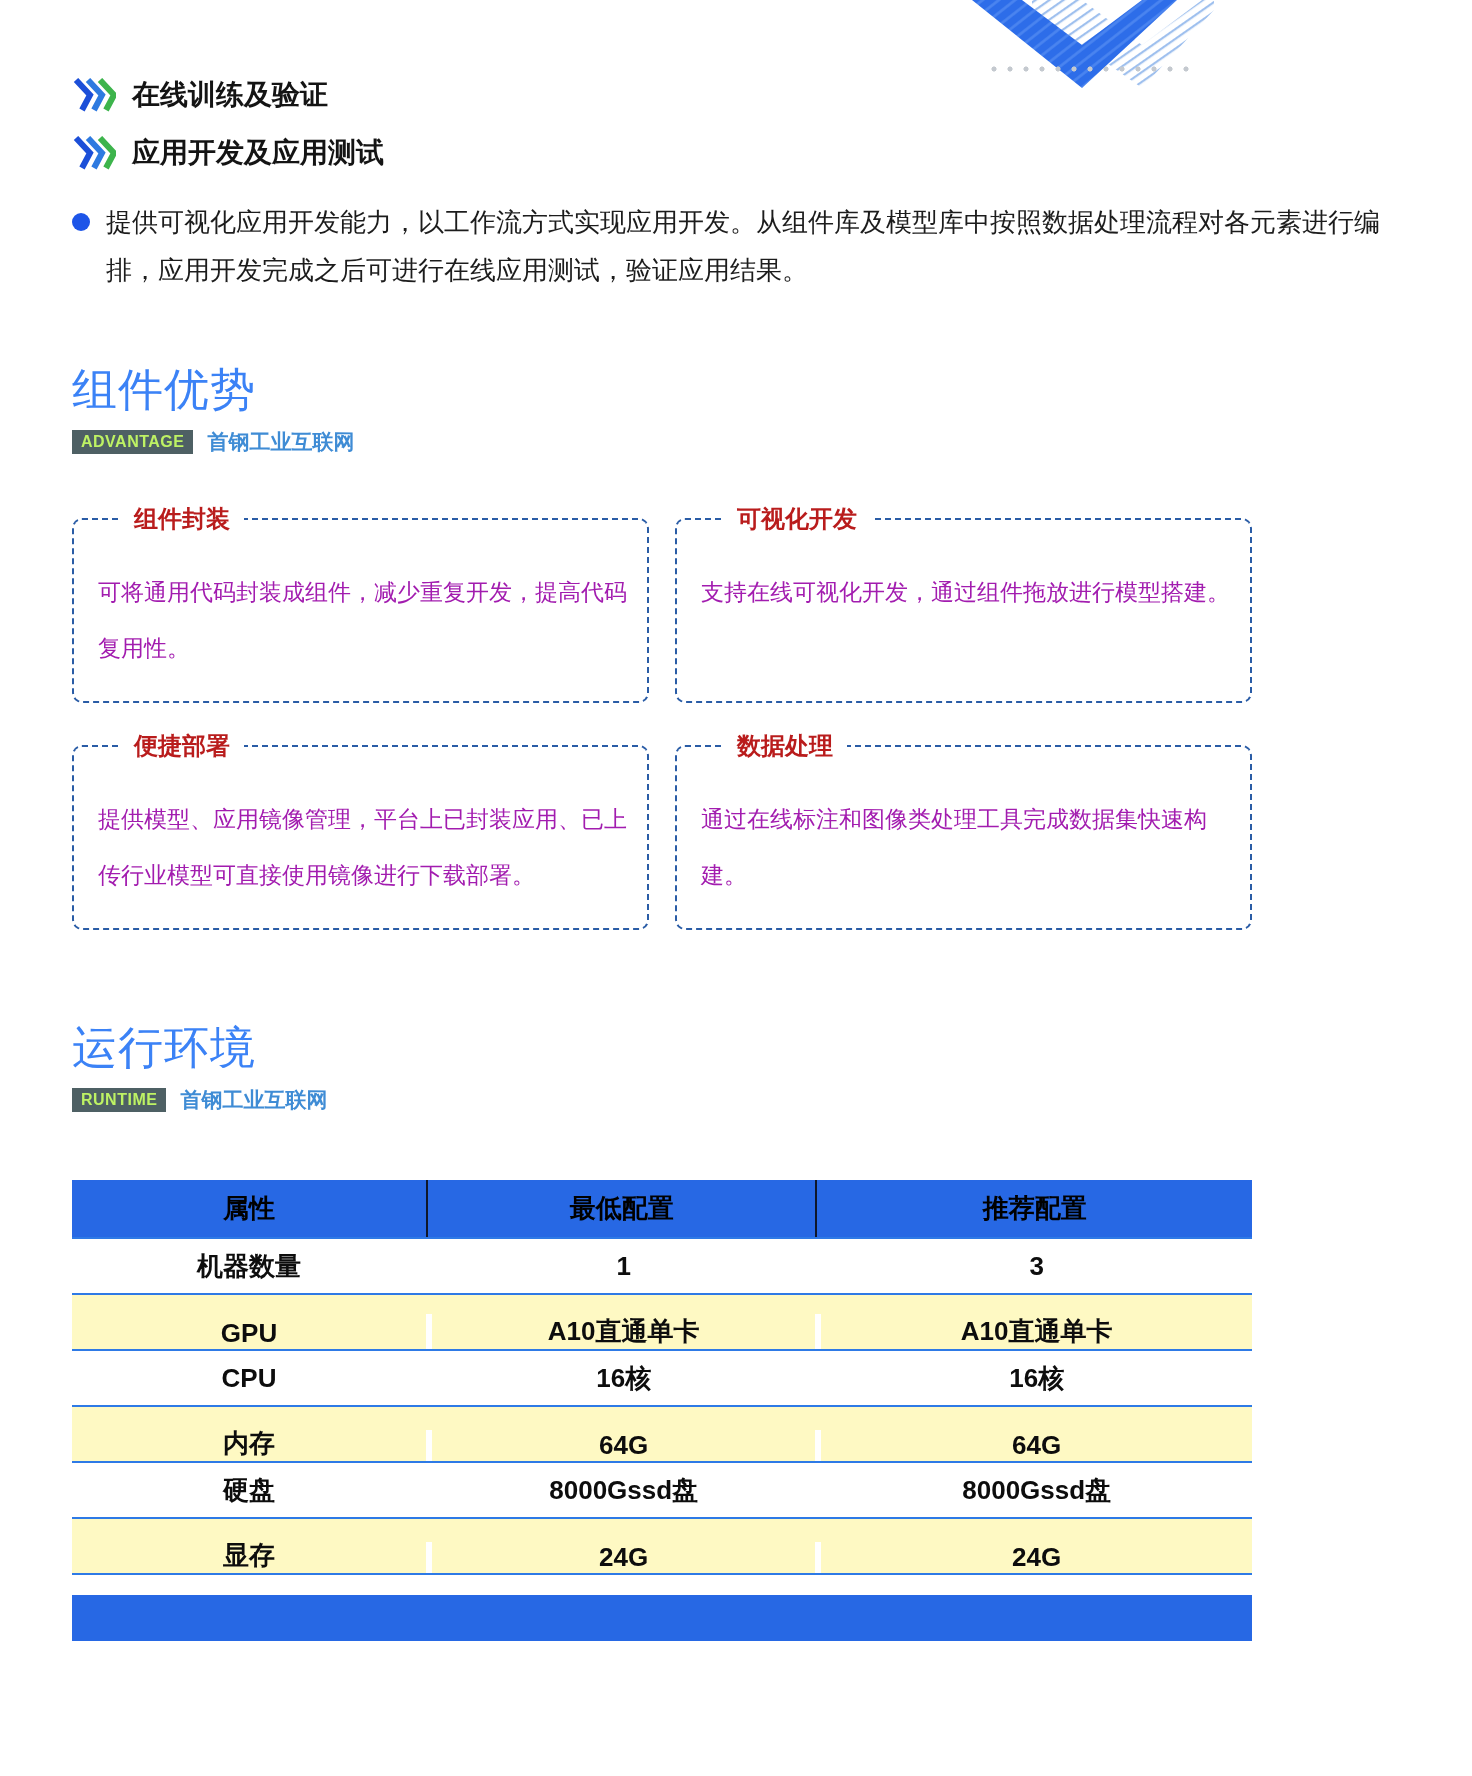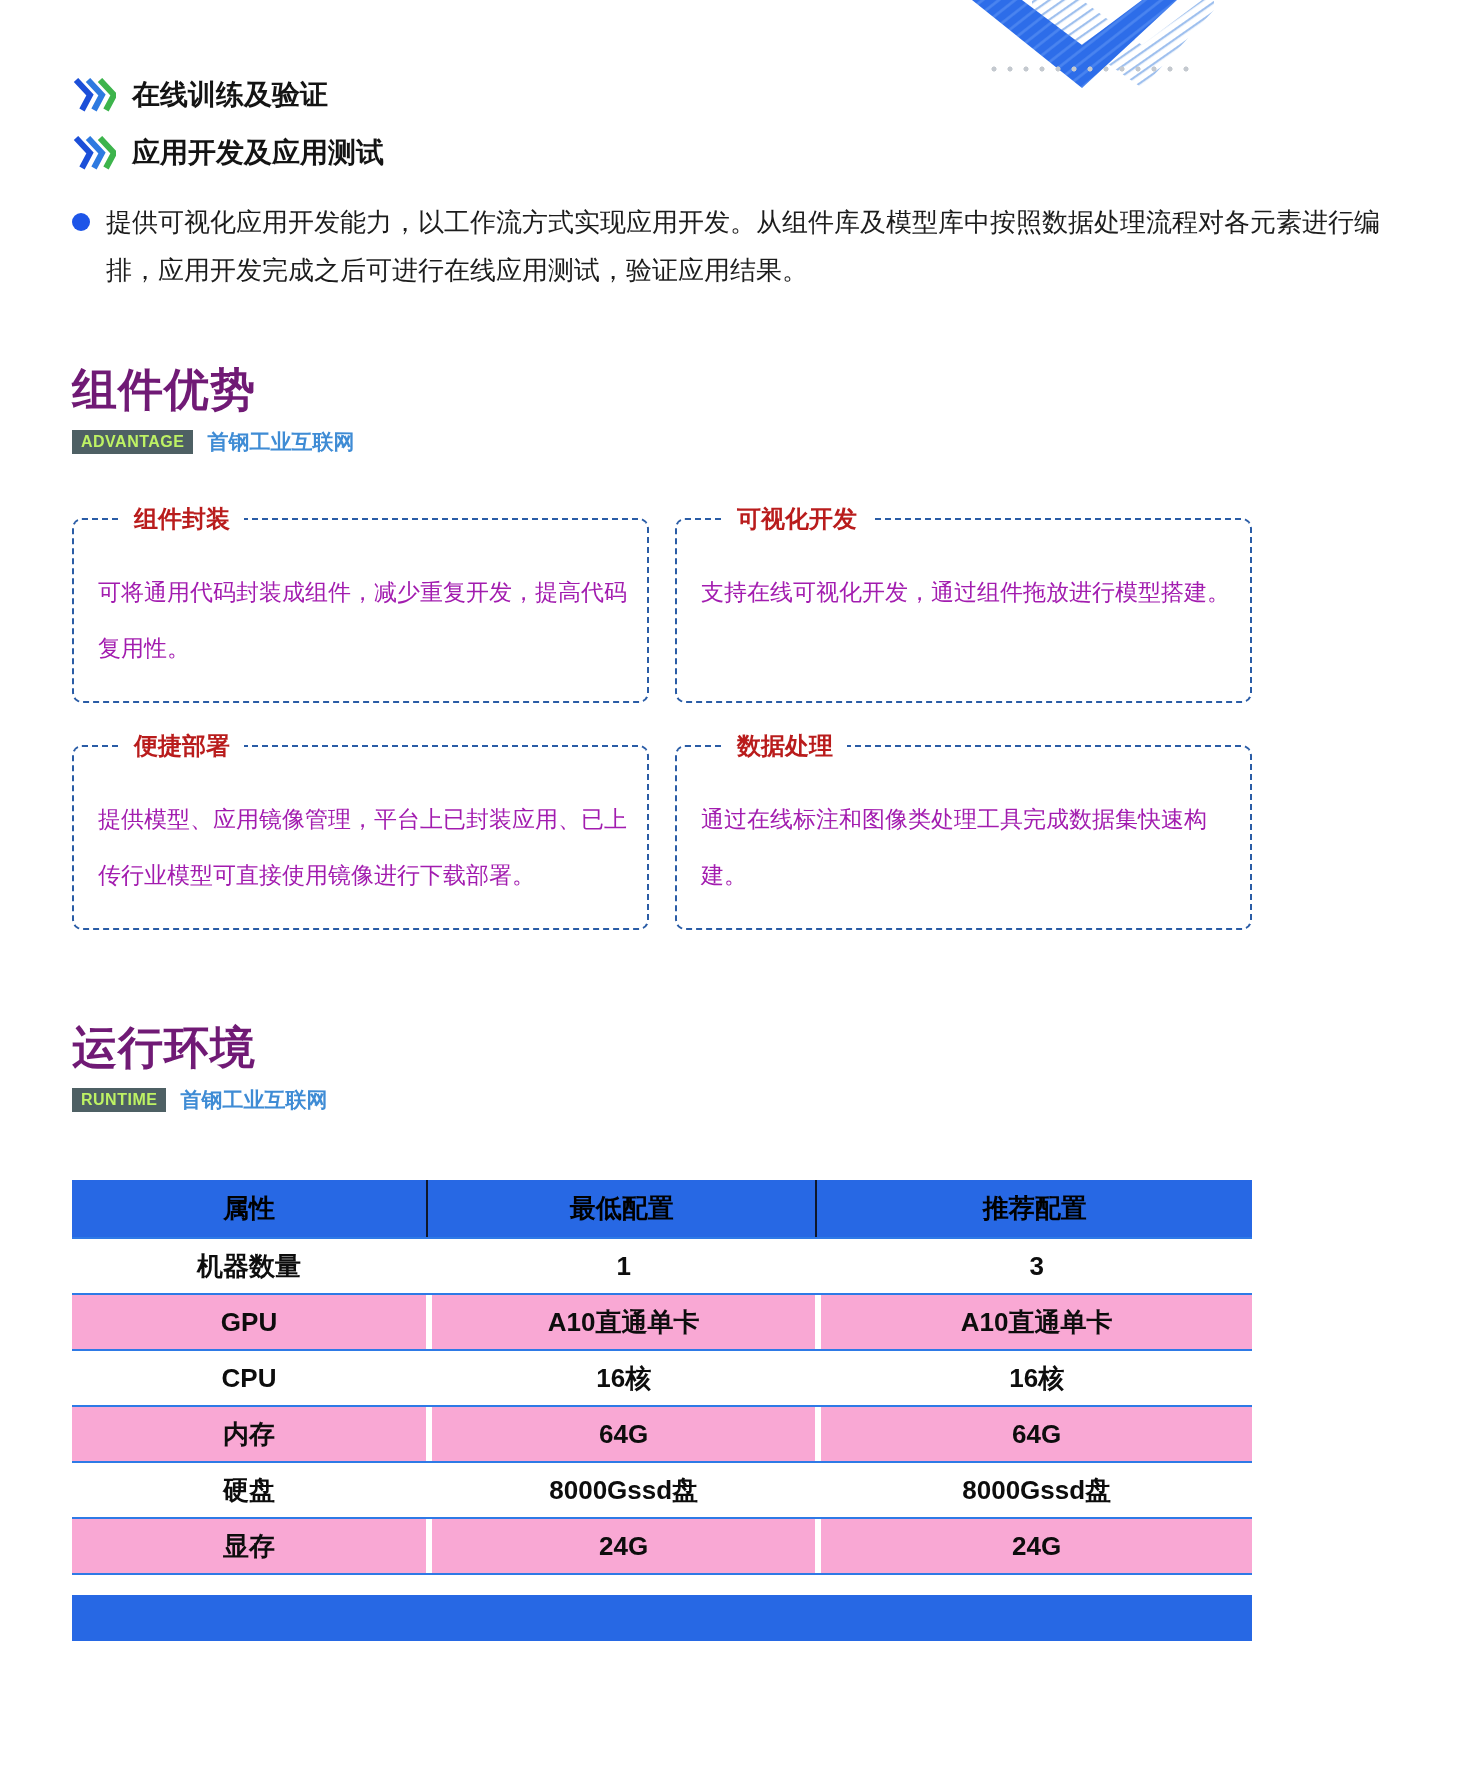--- a/index.html
+++ b/index.html
@@ -28,21 +28,21 @@
   .section-head.second { margin-top:20px; }
   .chevron-icon { width:44px; height:34px; flex:0 0 auto; }
   .bullet { display:flex; gap:16px; margin-top:26px; }
   .bullet-dot {
     width:18px; height:18px; border-radius:50%; background:#1d55e8;
     flex:0 0 auto; margin-top:15px;
   }
   .bullet-text { font-size:26px; line-height:48px; color:#1c1c1c; width:1295px; }
 
   
-  .big-title { font-size:45px; font-weight:bold; color:#701a75; letter-spacing:1px; }
+  .big-title { font-size:45px; font-weight:normal; color:#3b82f6; letter-spacing:1px; }
   .big-title.advantage { margin-top:66px; }
   .big-title.runtime  { margin-top:88px; }
   .subtitle-row { display:flex; align-items:center; gap:14px; margin-top:8px; }
   .badge {
     background:#4e6064; color:#bef264; font-size:16px; font-weight:bold;
     padding:3px 9px; letter-spacing:0.5px;
   }
   .subtitle-brand { color:#3f8cd5; font-size:21px; font-weight:bold; }
 
   
@@ -63,21 +63,21 @@
 
   
   .runtime-table { margin-top:66px; width:1180px; }
   .t-row { display:flex; width:100%; }
   .t-head { background:#2768e4; height:57px; }
   .t-head .t-cell {
     color:#000000; font-size:26px; font-weight:bold;
   }
   .t-head .t-cell + .t-cell { border-left:2px solid #0f172a; }
   .t-body-row { height:56px; border-top:2px solid #2e7ae6; background:#ffffff; }
-  .t-body-row.alt { background:#f9a8d4; }
+  .t-body-row.alt { background:#fef9c3;align-items:flex-end; }
   .t-body-row:first-of-type { border-top:none; }
   .t-body-row .t-cell { color:#0d0d0d; font-size:26px; font-weight:bold; }
   .t-body-row .t-cell + .t-cell { border-left:6px solid #ffffff; }
   .t-cell {
     display:flex; align-items:center; justify-content:center;
   }
   .t-cell.c1 { width:30%; }
   .t-cell.c2 { width:33%; }
   .t-cell.c3 { width:37%; }
   .t-bottom-line { height:2px; background:#2e7ae6; width:100%; }

